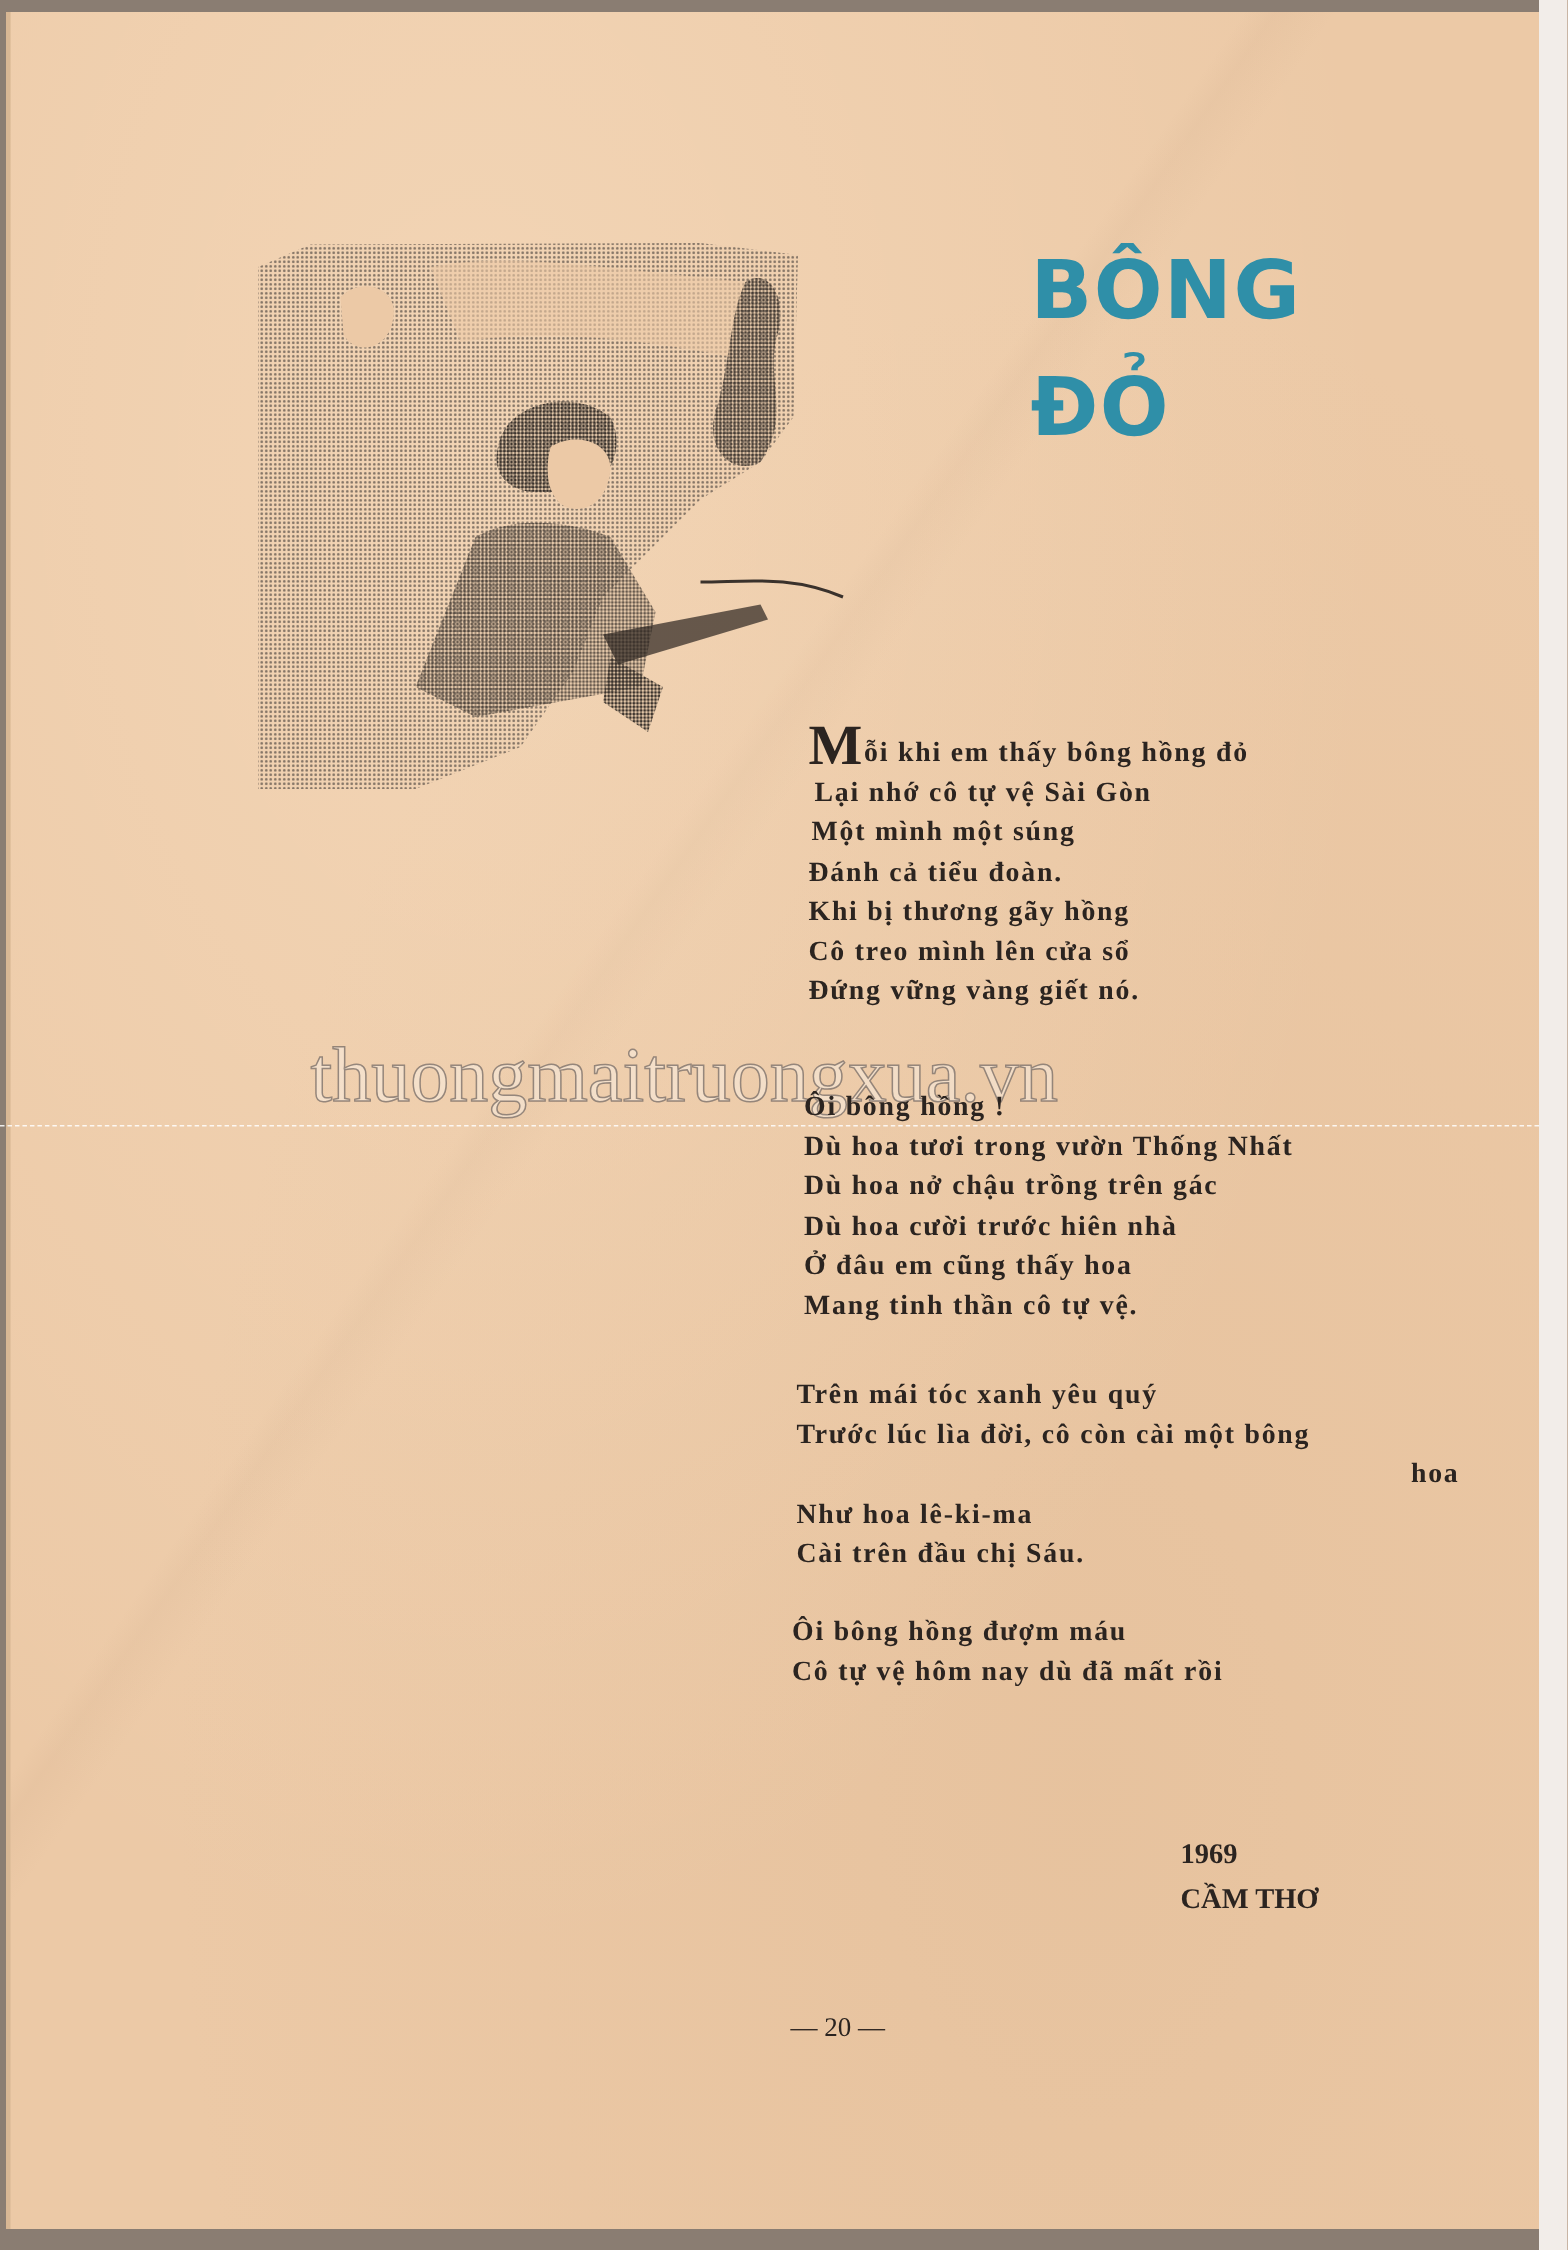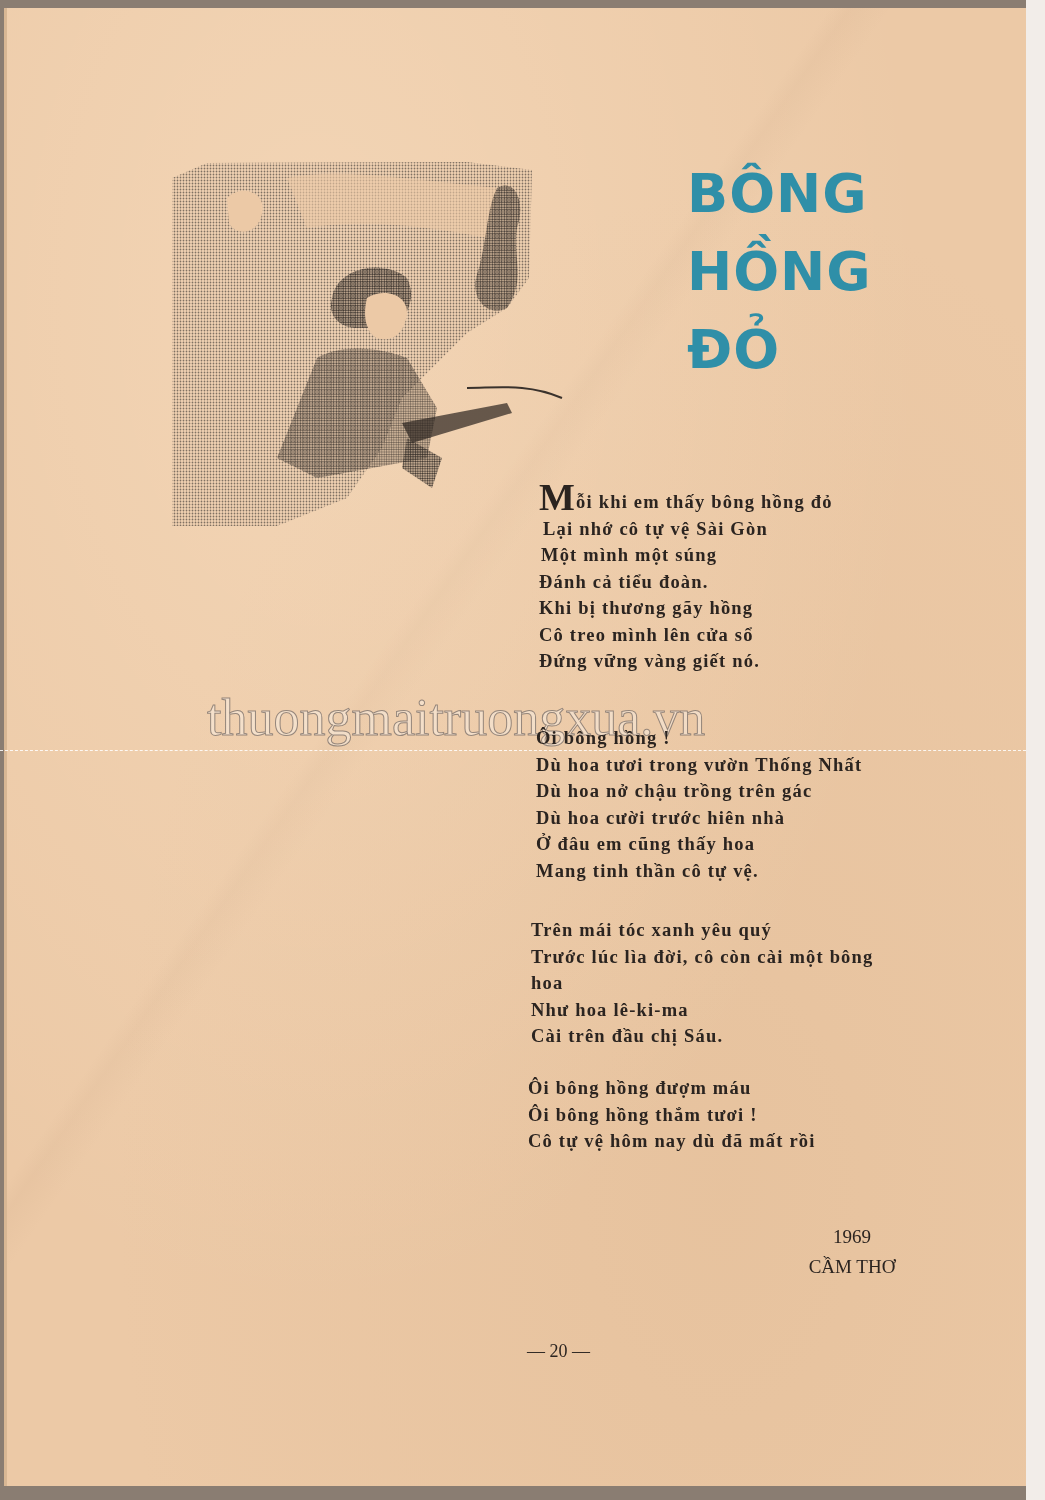--- a/index.html
+++ b/index.html
@@ -26,32 +26,32 @@
   }
   .title {
     position: absolute; left: 680px; top: 150px;
     font-family: "DejaVu Sans", sans-serif; font-weight: bold;
     color: #2f8fa8; font-size: 54px; line-height: 72px; letter-spacing: 1px;
   }
   .title div { height: 78px; }
   .stanza { position: absolute; font-weight: bold; color: #2b2420; font-size: 18.5px; letter-spacing: 1.2px; }
   .stanza .line { height: 26.5px; white-space: nowrap; }
   .dropcap { font-size: 38px; font-family: "Liberation Serif", serif; font-weight: bold; line-height: 0; vertical-align: -2px; color: #2b2420; }
-  .cont { display: block; }
+  .cont { display: block; text-align: right; }
   .watermark {
     position: absolute; left: 200px; top: 680px;
     font-family: "Liberation Serif", serif; font-size: 52px;
     color: rgba(255,255,255,0.35); -webkit-text-stroke: 1px rgba(110,100,95,0.7);
     letter-spacing: 0px; white-space: nowrap;
   }
   .dashline {
     position: absolute; left: 0; top: 750px; width: 1026px; height: 0;
     border-top: 1px dashed rgba(255,255,255,0.85);
   }
-  .sign { position: absolute; left: 780px; top: 1218px; color: #2b2420; font-size: 19px; text-align: center; width: 130px; }
+  .sign { position: absolute; left: 780px; top: 1218px; color: #2b2420; font-size: 19px; text-align: left; width: 130px; font-weight: bold; }
   .sign div { height: 30px; }
   .pagenum { position: absolute; left: 520px; top: 1333px; font-weight: normal; color: #2b2420; font-size: 18px; }
 </style>
 </head>
 <body>
 
 <div class="page">
 
   <svg class="illustration" viewBox="0 0 430 370">
     <defs>
@@ -69,21 +69,20 @@
     <path d="M165,140 C170,110 215,100 240,120 C250,140 240,160 225,170 L190,170 C175,170 160,160 165,140 Z" fill="url(#dotsDense)"></path>
     <path d="M200,140 C215,130 240,135 240,155 C238,175 225,185 210,180 C200,175 195,160 200,140 Z" fill="#ecc9a6"></path>
     <path d="M150,200 C175,185 215,190 240,200 L270,250 L260,300 L150,320 L110,300 Z" fill="url(#dotsDense)" opacity="0.75"></path>
     <path d="M235,265 L340,245 L345,255 L245,285 Z" fill="#2b2420" opacity="0.7"></path>
     <path d="M240,280 L275,300 L265,330 L235,310 Z" fill="url(#dotsDense)"></path>
     <path d="M300,230 C330,230 360,225 395,240" stroke="#3a322c" stroke-width="2" fill="none"></path>
   </svg>
 
   <div class="title">
     <div>BÔNG</div>
-    <div>HỒNG</div>
     <div>ĐỎ</div>
   </div>
 
   <div class="stanza" style="left:532px; top:484px;">
     <div class="line"><span class="dropcap">M</span><span>ỗi khi em thấy bông hồng đỏ</span></div>
     <div class="line" style="padding-left:4px">Lại nhớ cô tự vệ Sài Gòn</div>
     <div class="line" style="padding-left:2px">Một mình một súng</div>
     <div class="line">Đánh cả tiểu đoàn.</div>
     <div class="line">Khi bị thương gãy hồng</div>
     <div class="line">Cô treo mình lên cửa sổ</div>
@@ -104,21 +103,20 @@
   <div class="stanza" style="left:524px; top:912px; width:442px;">
     <div class="line">Trên mái tóc xanh yêu quý</div>
     <div class="line">Trước lúc lìa đời, cô còn cài một bông</div>
     <div class="line cont">hoa</div>
     <div class="line">Như hoa lê-ki-ma</div>
     <div class="line">Cài trên đầu chị Sáu.</div>
   </div>
 
   <div class="stanza" style="left:521px; top:1070px;">
     <div class="line">Ôi bông hồng đượm máu</div>
-    <div class="line">Ôi bông hồng thắm tươi !</div>
     <div class="line">Cô tự vệ hôm nay dù đã mất rồi</div>
   </div>
 
   <div class="sign">
     <div>1969</div>
     <div>CẦM THƠ</div>
   </div>
 
   <div class="pagenum">— 20 —</div>
 </div>

